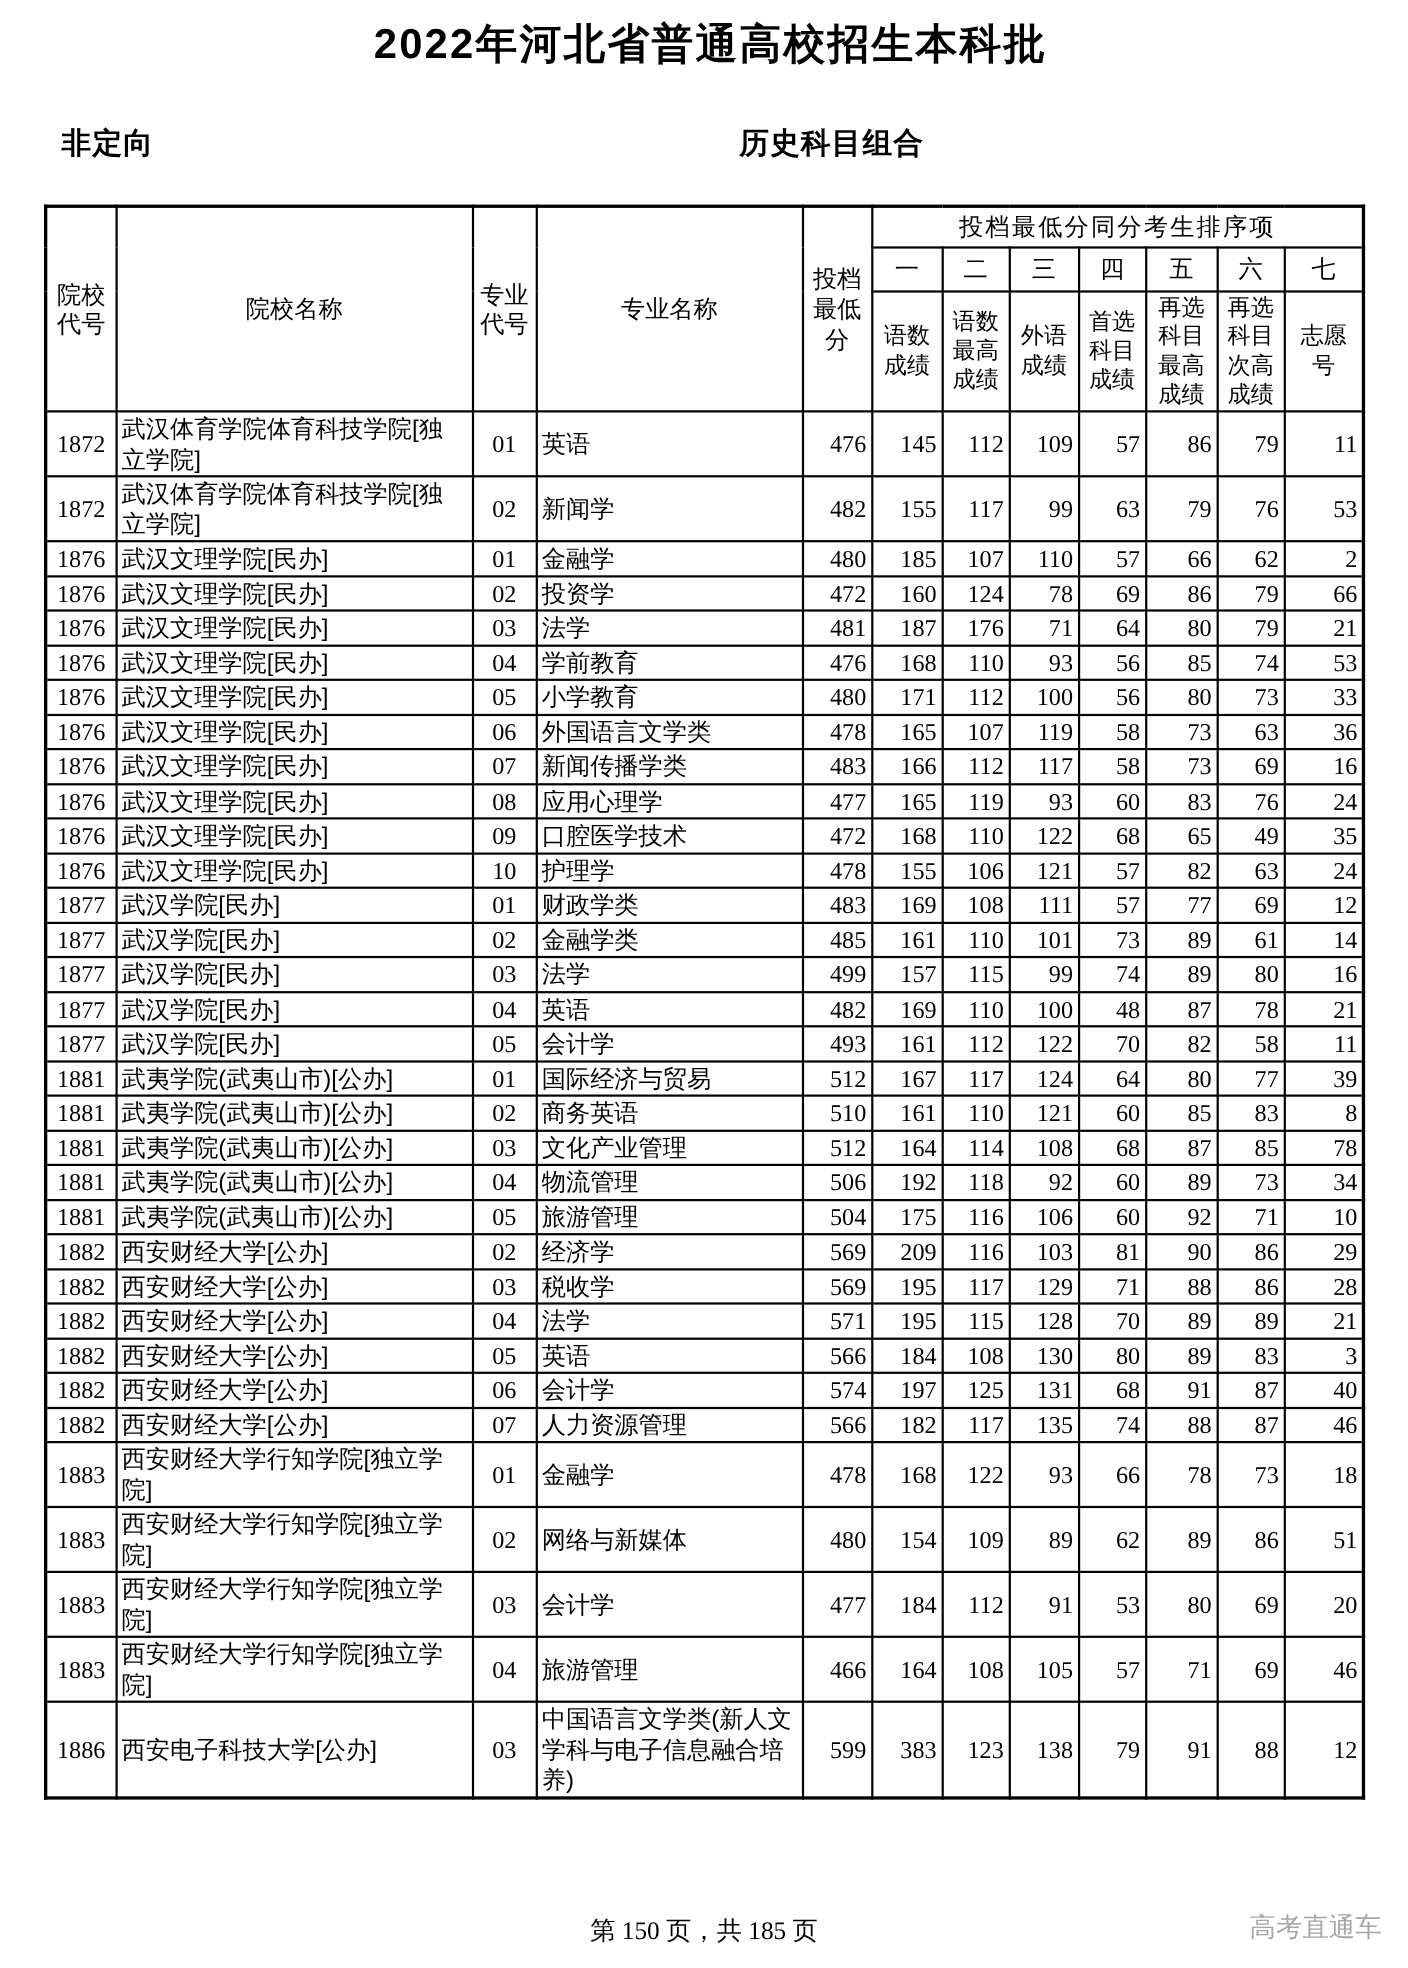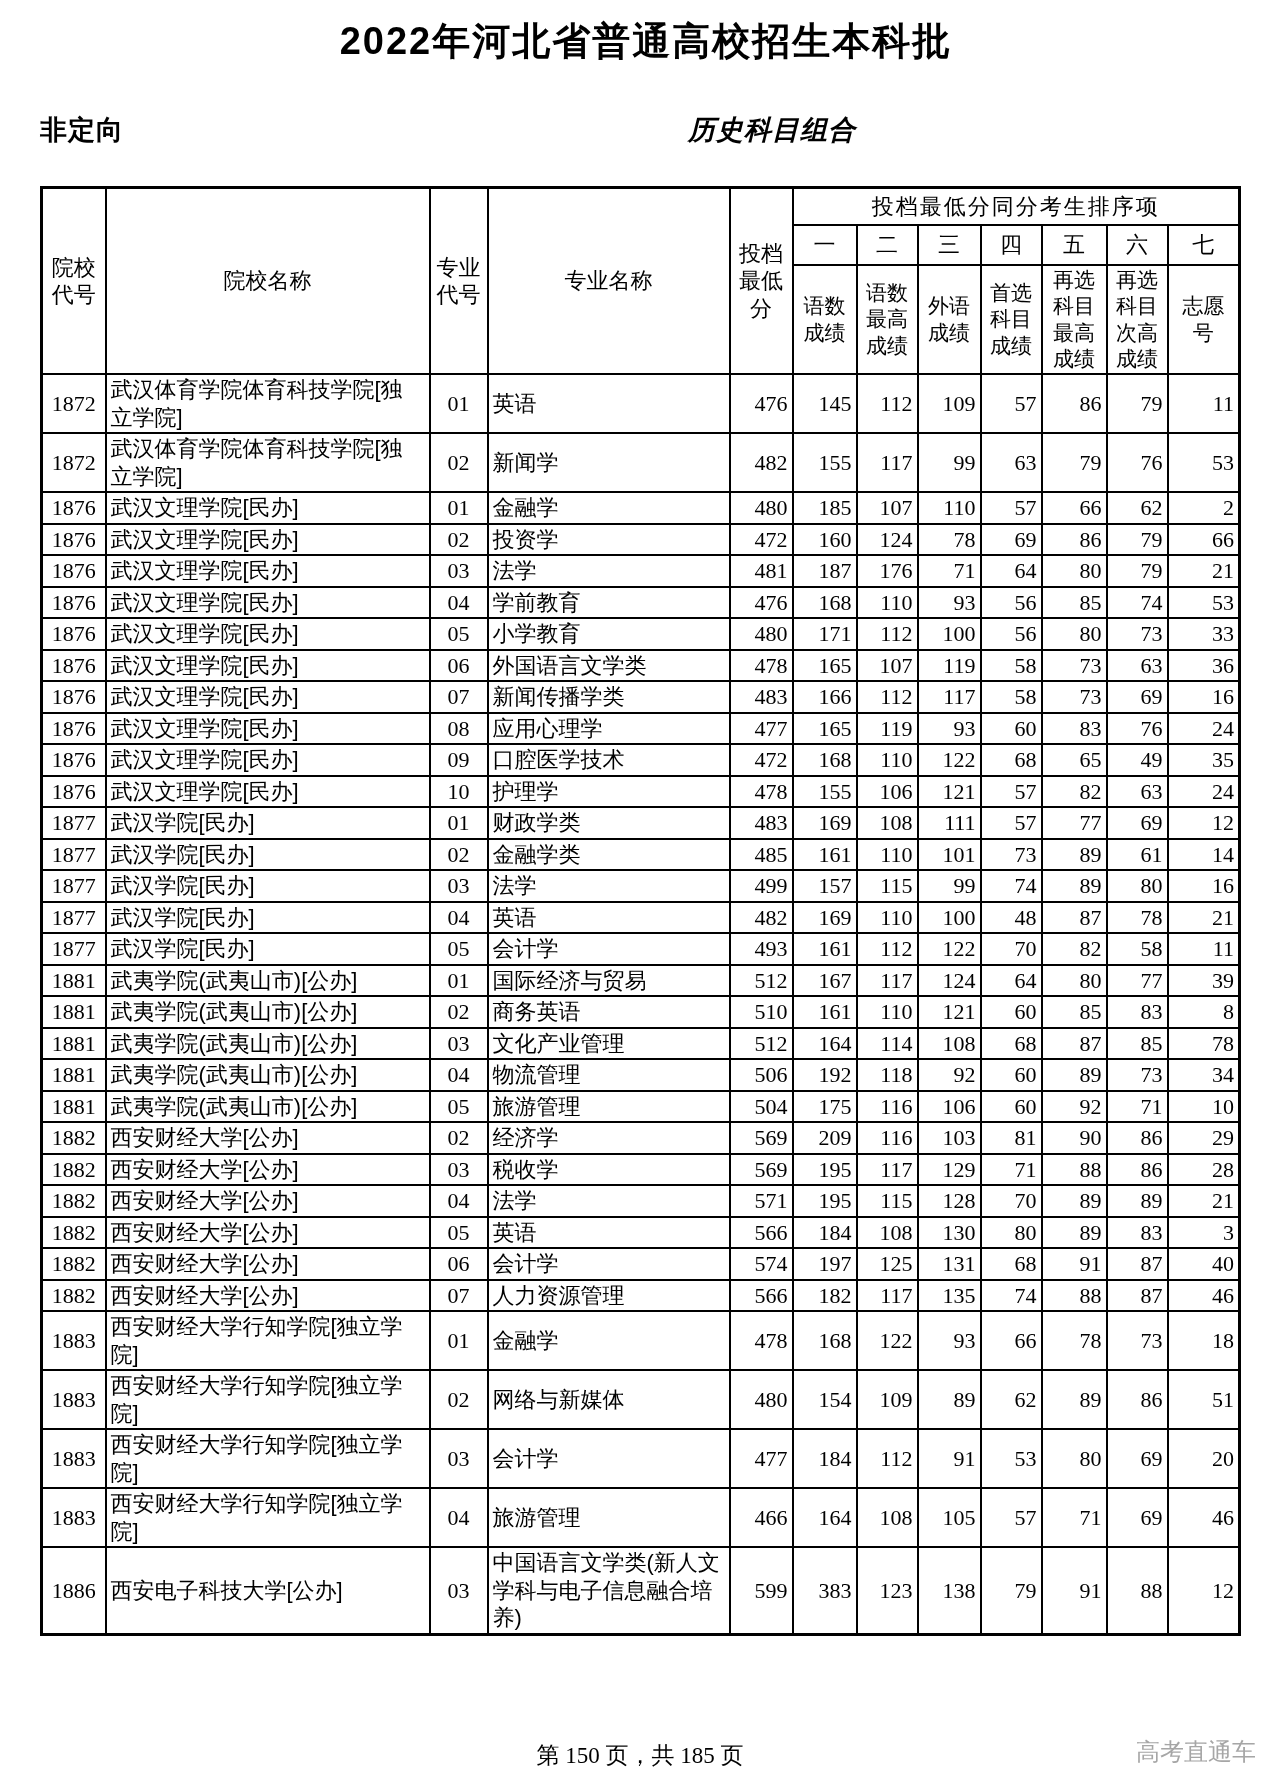--- a/index.html
+++ b/index.html
@@ -19,22 +19,22 @@
     padding-top: 16px;
     padding-left: 12px;
   }
   .section-label {
     position: absolute;
     top: 112px;
     font-weight: bold;
     font-size: 27px;
     letter-spacing: 1px;
   }
-  .section-label.left { left: 40px; }
-  .section-label.right { left: 688px; font-style: italic; }
+  .section-label.left { left: 56px; }
+  .section-label.right { left: 672px; }
 
   table.stats {
     position: absolute;
     top: 186px; left: 40px;
     width: 1198px;
     border-collapse: collapse;
     table-layout: fixed;
     border: 3px solid #000;
     font-size: 22px;
   }

